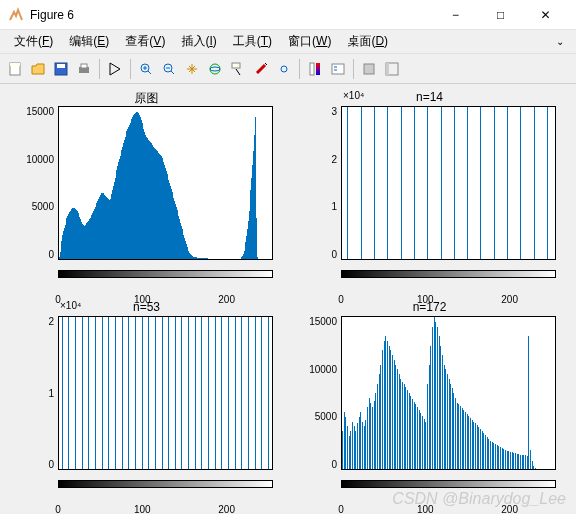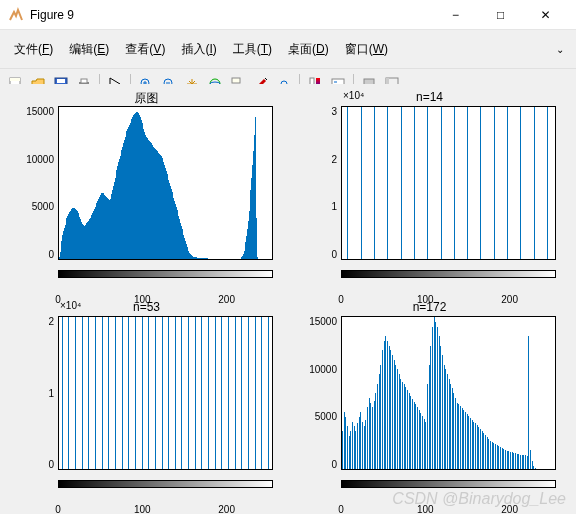--- a/index.html
+++ b/index.html
@@ -6,21 +6,21 @@
   body { font-family: "Microsoft YaHei", "Segoe UI", sans-serif; font-size: 12px; background: #fff; width: 576px; height: 514px; overflow: hidden; position: relative; }
   
   
   .titlebar { height: 30px; background: #fff; border-bottom: 1px solid #e5e5e5; display: flex; align-items: center; padding: 0 8px; }
   .app-icon { width: 16px; height: 16px; margin-right: 6px; }
   .title-text { flex: 1; font-size: 12px; color: #000; }
   .win-controls { display: flex; gap: 0; }
   .win-btn { width: 45px; height: 30px; display: flex; align-items: center; justify-content: center; font-size: 12px; color: #000; cursor: pointer; }
   
   
-  .menubar { height: 39px; display: flex; align-items: center; padding: 0 6px; border-bottom: 1px solid #e0e0e0; background: #f0f0f0; }
+  .menubar { height: 24px; display: flex; align-items: center; padding: 0 6px; border-bottom: 1px solid #e0e0e0; background: #f0f0f0; }
   .menu-item { padding: 2px 8px; font-size: 12px; cursor: pointer; }
   .menu-item u { text-decoration: underline; }
   .dock { margin-left: auto; width: 14px; font-size: 10px; color: #000; cursor: pointer; }
   
   
   .toolbar { height: 30px; display: flex; align-items: center; padding: 2px 4px; gap: 1px; border-bottom: 1px solid #d0d0d0; background: #f0f0f0; }
   .tool-btn { width: 22px; height: 22px; display: flex; align-items: center; justify-content: center; border: 1px solid transparent; border-radius: 2px; cursor: pointer; }
   .tool-sep { width: 1px; height: 20px; background: #c0c0c0; margin: 0 3px; }
   
   
@@ -44,36 +44,36 @@
 </style>
 </head>
 <body>
 
 <div class="titlebar">
   <span class="app-icon">
     <svg viewBox="0 0 16 16">
         <path d="M2 13 L6 5 L8 9 L10 3 L14 13" stroke="#d95" stroke-width="2" fill="none"></path>
       </svg>
   </span>
-  <span class="title-text">Figure 9</span>
+  <span class="title-text">Figure 6</span>
   <div class="win-controls">
     <div class="win-btn">−</div>
     <div class="win-btn">□</div>
     <div class="win-btn">✕</div>
   </div>
 </div>
 
 <div class="menubar" id="menubar">
   <span class="menu-item">文件(<u>F</u>)</span>
     <span class="menu-item">编辑(<u>E</u>)</span>
     <span class="menu-item">查看(<u>V</u>)</span>
     <span class="menu-item">插入(<u>I</u>)</span>
     <span class="menu-item">工具(<u>T</u>)</span>
+    <span class="menu-item">窗口(<u>W</u>)</span>
     <span class="menu-item">桌面(<u>D</u>)</span>
-    <span class="menu-item">窗口(<u>W</u>)</span>
     <span class="dock">⌄</span>
 </div>
 
 <div class="toolbar">
   <div class="tool-btn">
       <svg width="16" height="16">
         <rect x="3" y="2" width="10" height="12" fill="#fff" stroke="#888"></rect>
         <rect x="3" y="2" width="10" height="3" fill="#ffe"></rect>
       </svg>
     </div>

